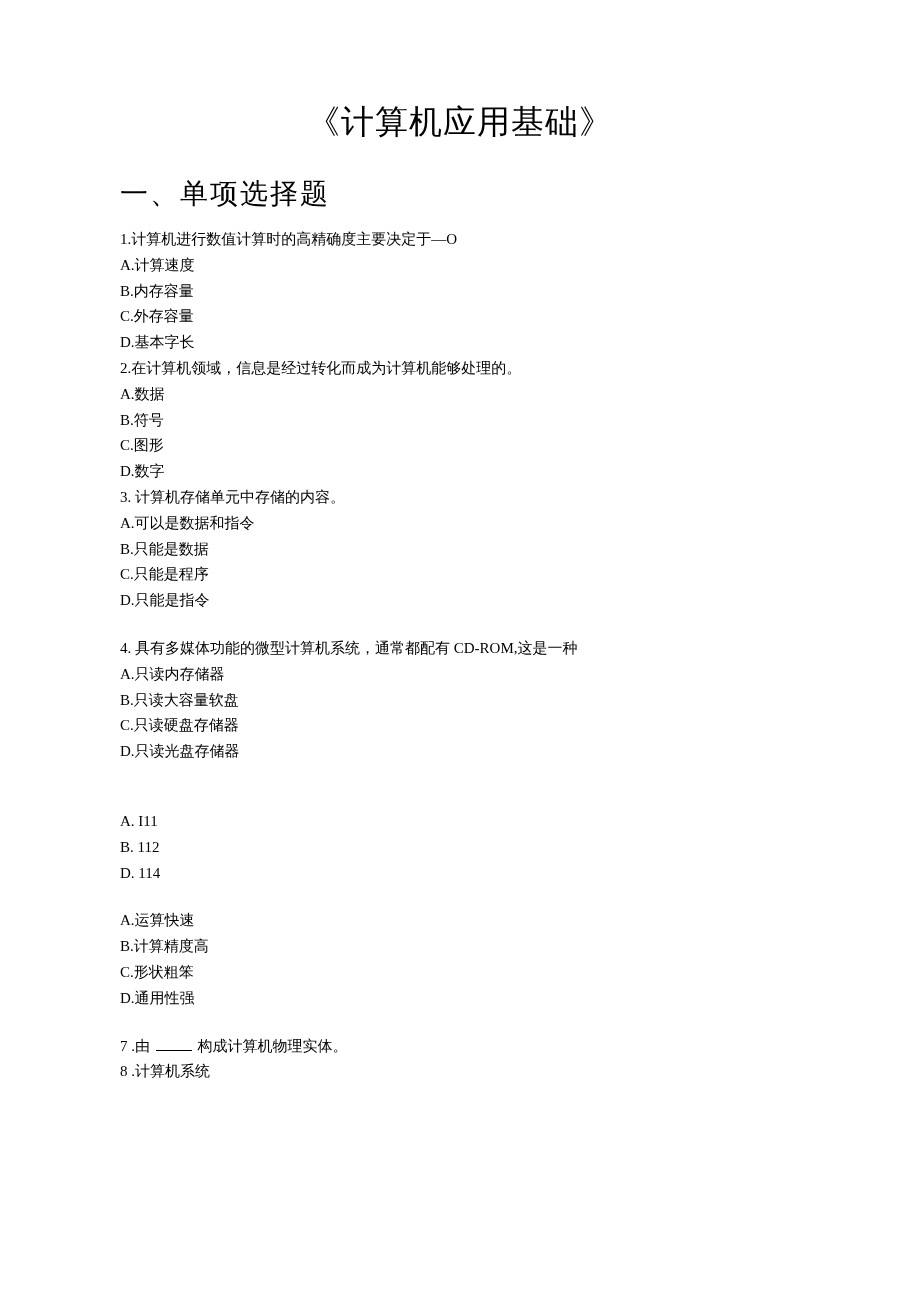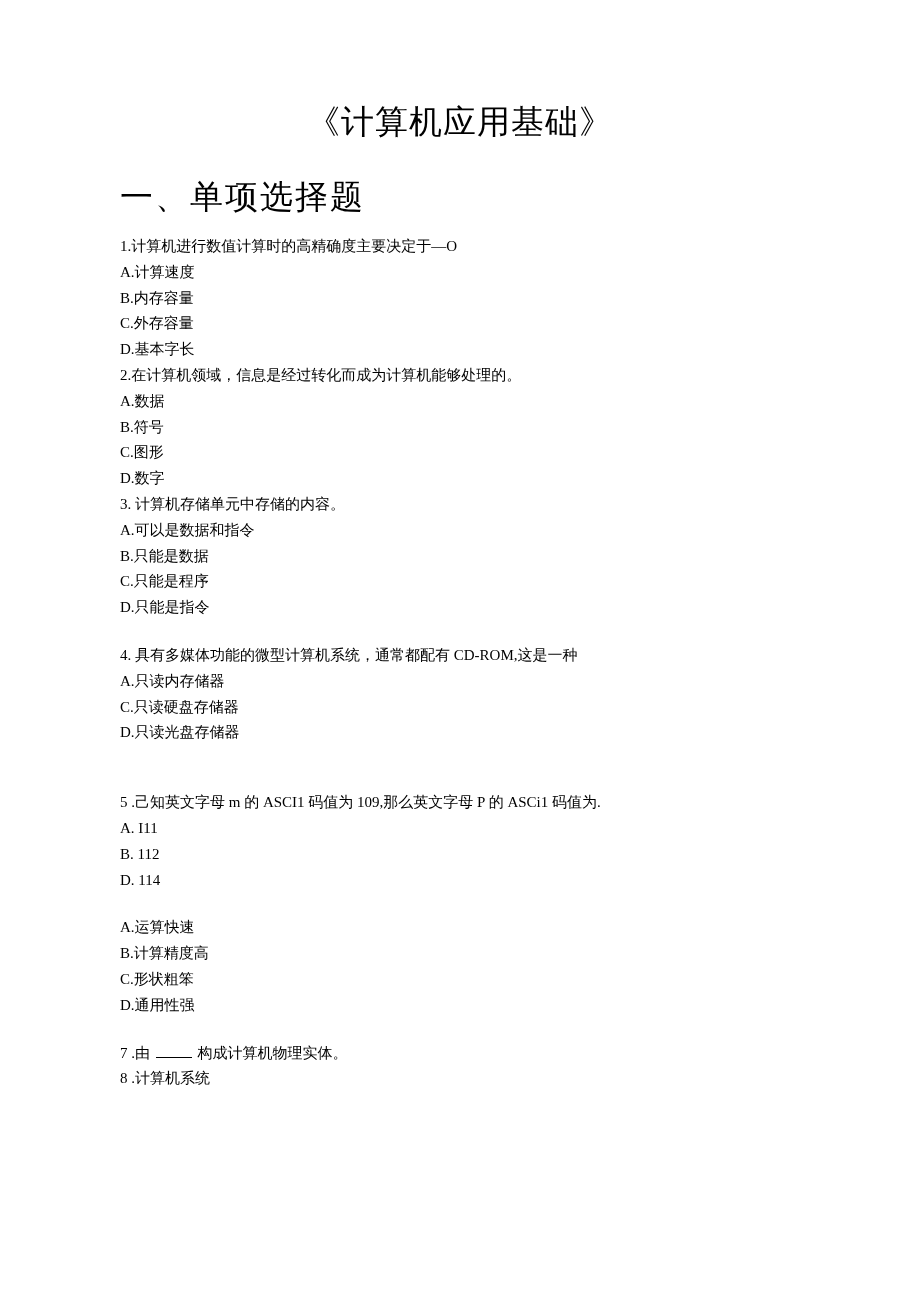--- a/index.html
+++ b/index.html
@@ -14,21 +14,21 @@
     padding: 100px 120px 60px 120px;
   }
   .title {
     font-size: 33px;
     text-align: center;
     font-family: "SimSun", "宋体", serif;
     margin-bottom: 30px;
     letter-spacing: 1px;
   }
   .section-heading {
-    font-size: 33px;
+    font-size: 28px;
     font-family: Liberation Mono, monospace;
     margin-bottom: 14px;
     letter-spacing: 2px;
   }
   .question-block {
     font-size: 15px;
     line-height: 1.72;
     font-family: "SimSun", "宋体", "Times New Roman", serif;
   }
   .line {
@@ -75,26 +75,26 @@
     <span class="line">3. 计算机存储单元中存储的内容。</span>
     <span class="line">A.可以是数据和指令</span>
     <span class="line">B.只能是数据</span>
     <span class="line">C.只能是程序</span>
     <span class="line">D.只能是指令</span>
 
     <div class="gap"></div>
 
     <span class="line">4. 具有多媒体功能的微型计算机系统，通常都配有 CD-ROM,这是一种</span>
     <span class="line">A.只读内存储器</span>
+    <span class="line">B.只读大容量软盘</span>
     <span class="line">C.只读硬盘存储器</span>
     <span class="line">D.只读光盘存储器</span>
 
     <div class="gap2"></div>
 
-    <span class="line">5    .己知英文字母 m 的 ASCI1 码值为 109,那么英文字母 P 的 ASCi1 码值为.</span>
     <span class="line">A.    I11</span>
     <span class="line">B.    112</span>
     <span class="line">D.    114</span>
 
     <div class="gap"></div>
 
     <span class="line">A.运算快速</span>
     <span class="line">B.计算精度高</span>
     <span class="line">C.形状粗笨</span>
     <span class="line">D.通用性强</span>

